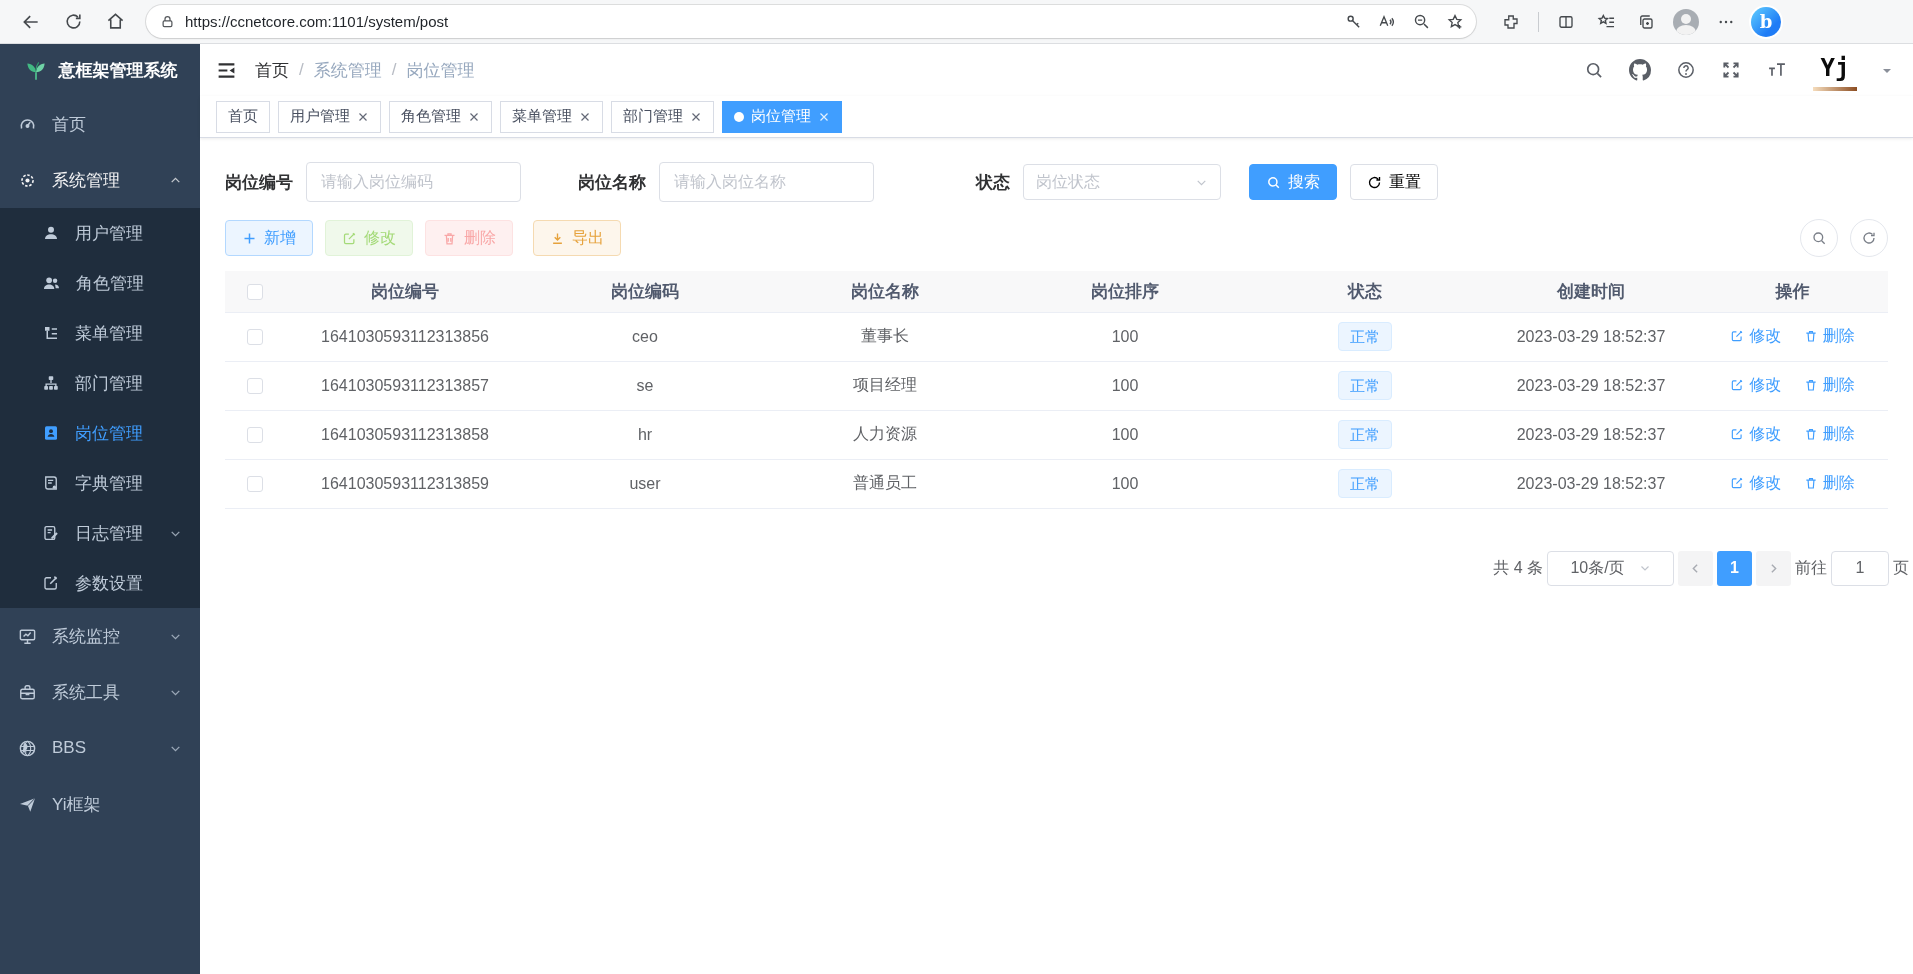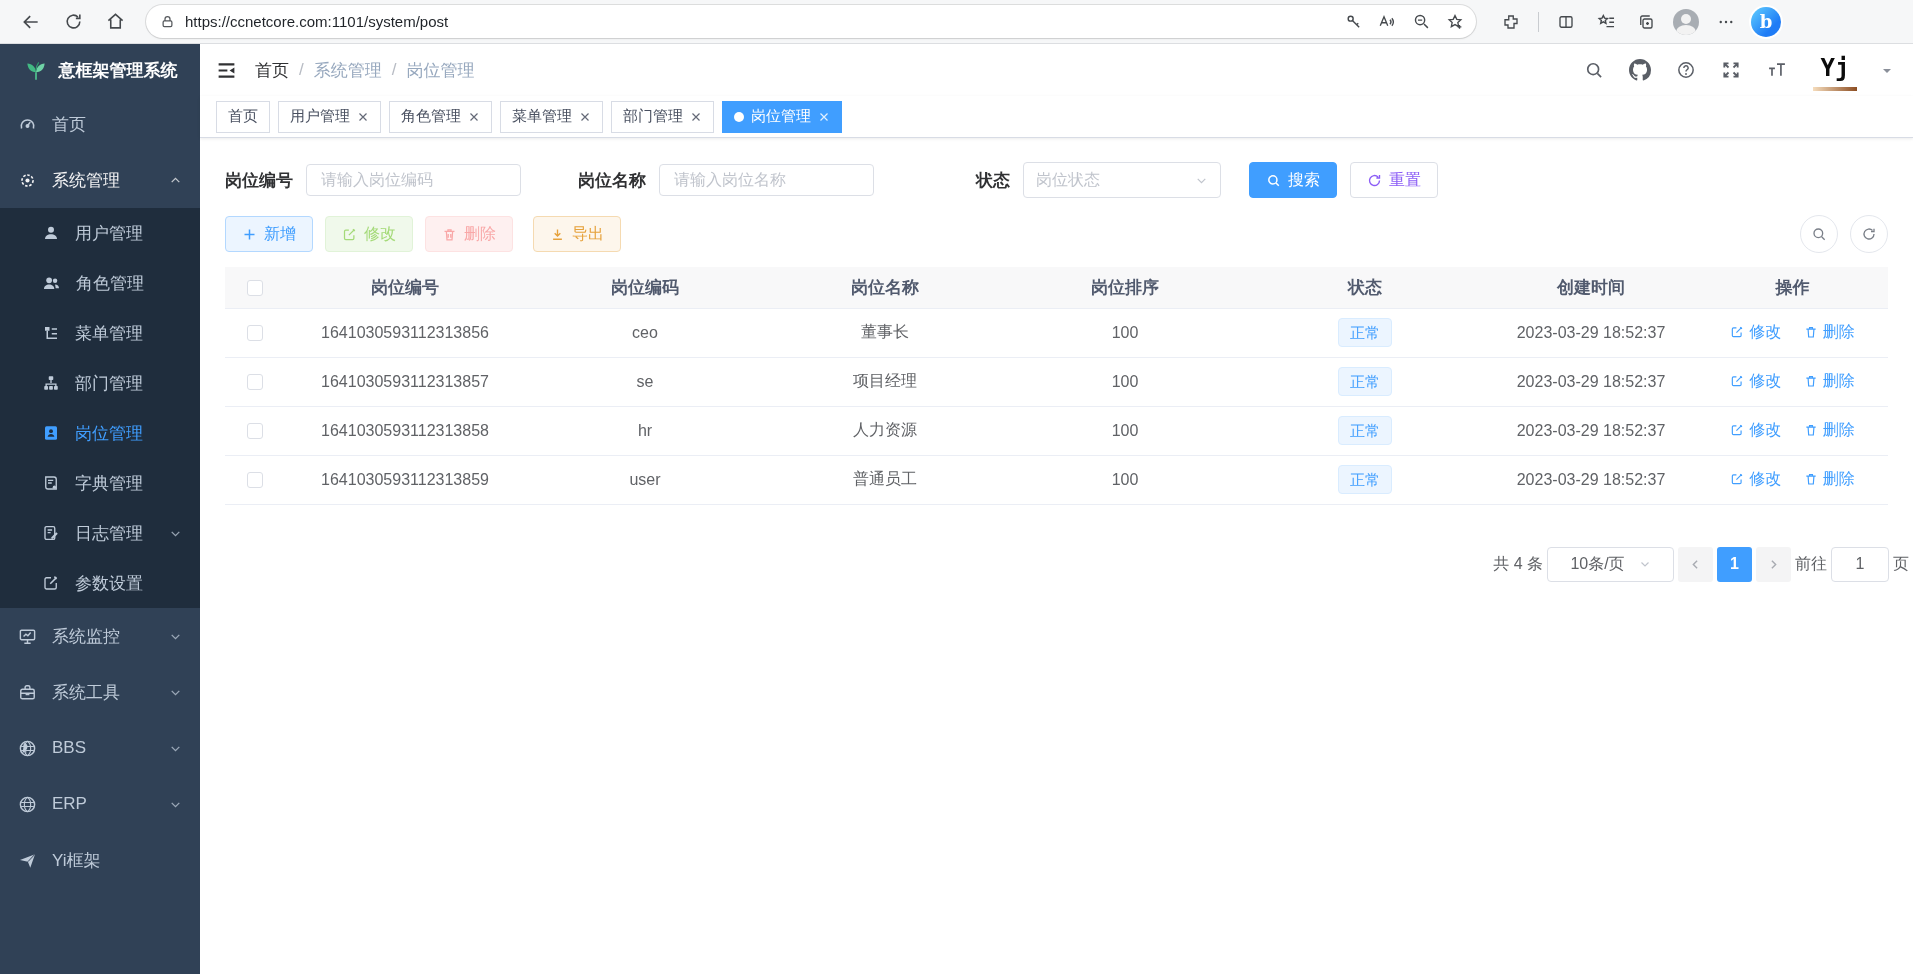--- a/index.html
+++ b/index.html
@@ -54,28 +54,28 @@
   .tag-tab { height:32px; display:inline-flex; align-items:center; gap:7px; padding:0 11px; border:1px solid #d8dce5; background:#fff; color:#495060; font-size:15px; cursor:pointer; white-space:nowrap; }
   .tag-tab.active { background:#409eff; border-color:#409eff; color:#fff; }
   .tag-dot { width:10px; height:10px; border-radius:50%; background:#fff; }
   .tag-close { display:flex; opacity:.85; }
 
   
   .content { flex:1; padding:20px 25px 8px; }
 
   .search-row { display:flex; align-items:center; margin-top:4px; }
   .f-label { font-size:17px; font-weight:bold; color:#303133; margin-right:13px; white-space:nowrap; }
-  .f-input { width:215px; height:32px; border:1px solid #dcdfe6; border-radius:4px; padding:0 14px; font-size:16px; color:#606266; outline:none; }
+  .f-input { width:215px; height:40px; border:1px solid #dcdfe6; border-radius:4px; padding:0 14px; font-size:16px; color:#606266; outline:none; }
   .f-input::placeholder { color:#c0c4cc; }
   .f-group { display:flex; align-items:center; margin-right:57px; }
   .f-select { width:198px; height:36px; border:1px solid #dcdfe6; border-radius:4px; padding:0 12px; display:flex; align-items:center; justify-content:space-between; color:#c0c4cc; font-size:16px; cursor:pointer; background:#fff; }
   .f-select .chev { color:#c0c4cc; }
   .btn { height:36px; padding:0 16px; border-radius:4px; font-size:16px; display:inline-flex; align-items:center; gap:7px; border:1px solid transparent; cursor:pointer; white-space:nowrap; background:#fff; }
   .btn-primary { background:#409eff; border-color:#409eff; color:#fff; }
-  .btn-default { background:#fff; border-color:#dcdfe6; color:#8b5cf6;text-align:right; }
+  .btn-default { background:#fff; border-color:#dcdfe6; color:#000000;text-align:right; }
   .search-btns { display:flex; gap:13px; margin-left:28px; }
 
   .toolbar-row { display:flex; align-items:center; margin-top:17px; }
   .toolbar-left { display:flex; gap:12px; }
   .plain-primary { background:#ecf5ff; border-color:#b3d8ff; color:#409eff; }
   .plain-success { background:#f0f9eb; border-color:#e1f3d8; color:#a4da78; }
   .plain-danger  { background:#fef0f0; border-color:#fde2e2; color:#f9a7a7; }
   .plain-warning { background:#fdf6ec; border-color:#f5dab1; color:#e6a23c;margin-left:8px; }
   .toolbar-right { margin-left:auto; display:flex; gap:12px; }
   .circle-btn { width:38px; height:38px; border-radius:50%; border:1px solid #e4e7ed; background:#fff; color:#7a7f88; display:flex; align-items:center; justify-content:center; cursor:pointer; }
@@ -321,31 +321,20 @@
       </div>
       <div class="menu-item">
         <svg class="mi" width="19" height="19" viewBox="0 0 24 24" fill="currentColor">
             <circle cx="12" cy="12" r="9" fill="none" stroke="currentColor" stroke-width="1.8"></circle>
             <path d="M12 3c3 2 4 5.5 4 9s-1 7-4 9c-1.5-1-4-3-4-9 0-4 1.5-7.5 4-9z" fill="none" stroke="currentColor" stroke-width="1.4"></path>
             <path d="M4 9.5h16M4 14.5h16" stroke="currentColor" stroke-width="1.4"></path>
             <path d="M6 5.5c2 3 6 9 4 13" stroke="none"></path>
             <path d="M8 4.5c3 1.5 5 4 3.5 7.5S6 17 5.5 18.5z"></path>
           </svg>
         <span>BBS</span>
-        <svg class="chev" width="13" height="13" viewBox="0 0 24 24" fill="none" stroke="currentColor" stroke-width="2.4">
-            <path d="M5 9l7 7 7-7"></path>
-          </svg>
-      </div>
-      <div class="menu-item">
-        <svg class="mi" width="19" height="19" viewBox="0 0 24 24" fill="none" stroke="currentColor" stroke-width="1.8">
-            <circle cx="12" cy="12" r="9"></circle>
-            <path d="M12 3c3 2 4 5.5 4 9s-1 7-4 9c-1.5-1-4-3-4-9 0-4 1.5-7.5 4-9z" stroke-width="1.4"></path>
-            <path d="M4 9.5h16M4 14.5h16" stroke-width="1.4"></path>
-          </svg>
-        <span>ERP</span>
         <svg class="chev" width="13" height="13" viewBox="0 0 24 24" fill="none" stroke="currentColor" stroke-width="2.4">
             <path d="M5 9l7 7 7-7"></path>
           </svg>
       </div>
       <div class="menu-item">
         <svg class="mi" width="19" height="19" viewBox="0 0 24 24" fill="currentColor">
             <path d="M2.5 11.5L21.5 4l-6 17-3-7.5z"></path>
             <path d="M12.5 13.5L21.5 4" stroke="#304156" stroke-width="1.2"></path>
           </svg>
         <span>Yi框架</span>

